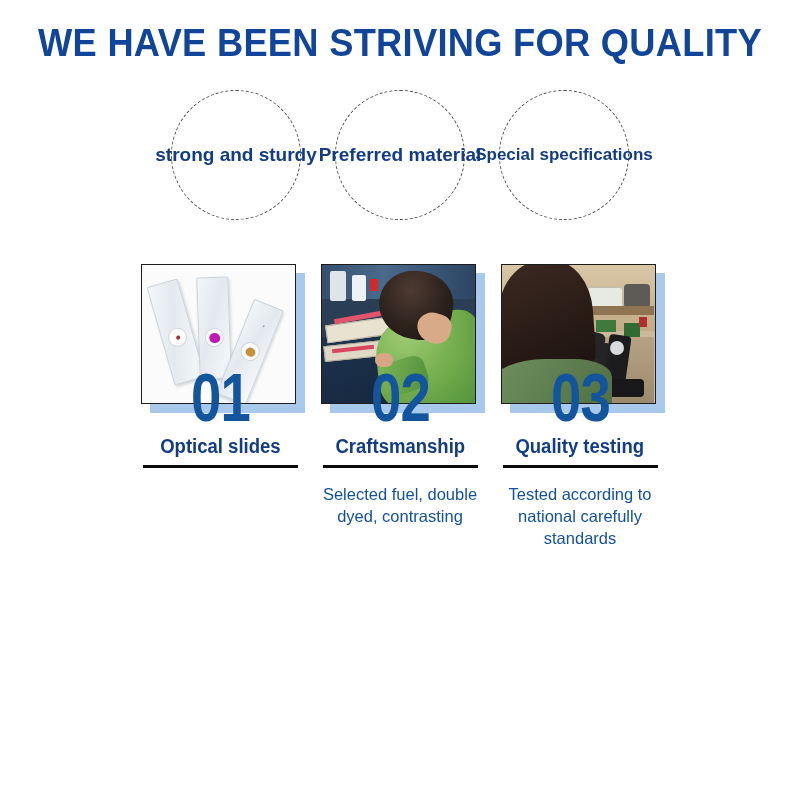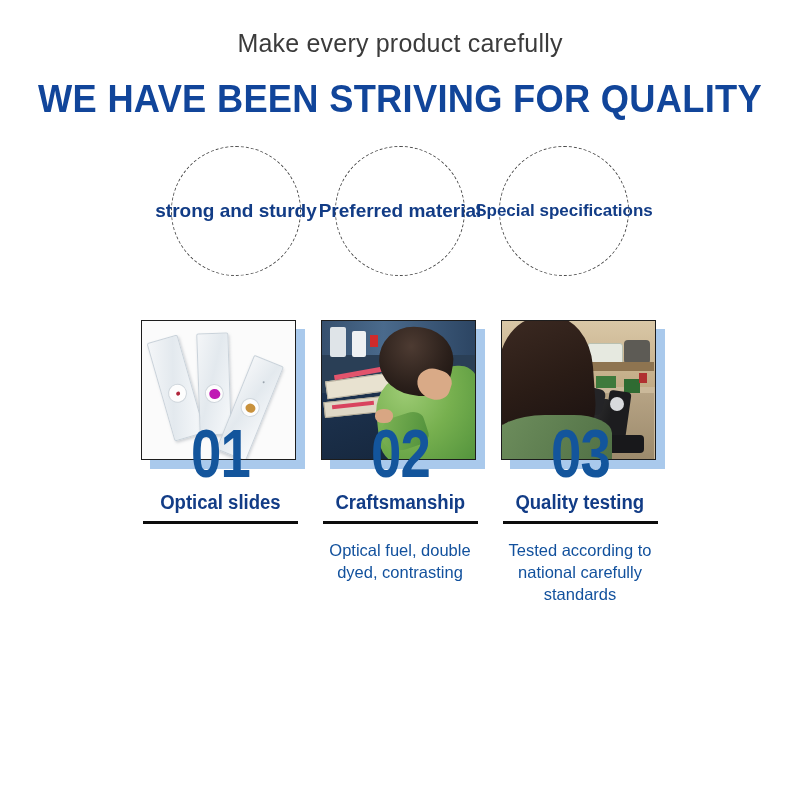--- a/index.html
+++ b/index.html
@@ -368,21 +368,20 @@
     text-align: center;
     margin-top: 16px;
     width: 160px;
   }
 </style>
 </head>
 <body>
 
 <div>
 
-  <div class="subtitle">Make every product carefully</div>
   <div class="headline">WE HAVE BEEN STRIVING FOR QUALITY</div>
 
   <div class="badges">
     <div class="badge">
       <span class="badge-label">strong and sturdy</span>
     </div>
     <div class="badge">
       <span class="badge-label">Preferred material</span>
     </div>
     <div class="badge">
@@ -442,21 +441,21 @@
             <div class="head"></div>
             <div class="face"></div>
             <div class="arm"></div>
             <div class="hand"></div>
           </div>
         </div>
       </div>
       <div class="number">02</div>
       <div class="card-title">Craftsmanship</div>
       <div class="rule"></div>
-      <div class="card-desc">Optical fuel, double dyed, contrasting</div>
+      <div class="card-desc">Selected fuel, double dyed, contrasting</div>
     </div>
 
     <div class="card">
       <div class="photo-wrap">
         <div class="photo-shadow"></div>
         <div class="photo-frame">
           <div class="photo-inner p3">
             <div class="wall"></div>
             <div class="shelfitem"></div>
             <div class="shelfitem2"></div>

